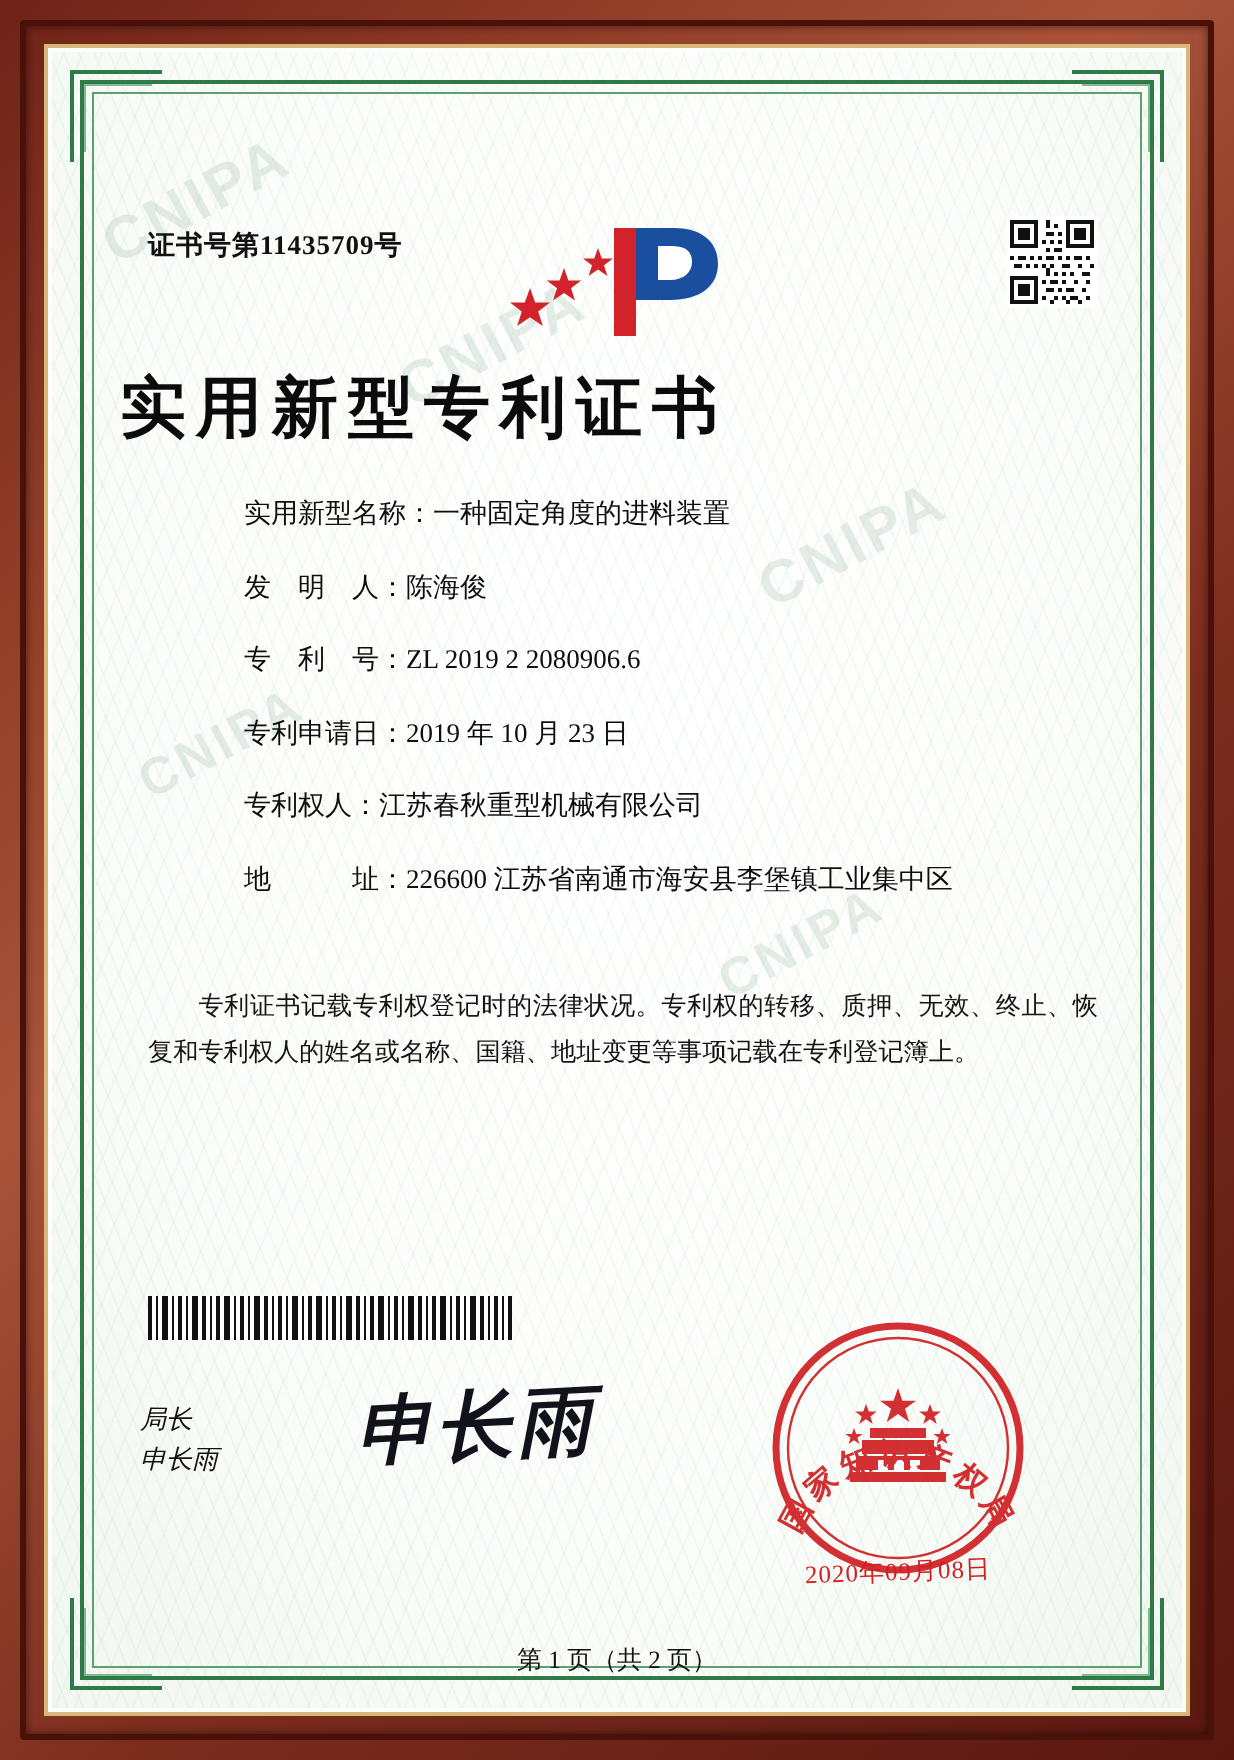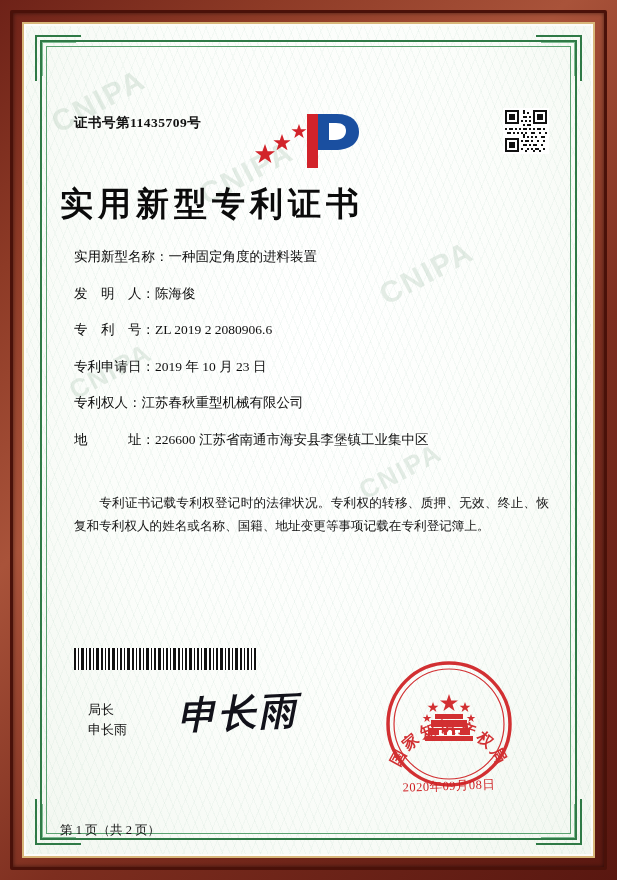--- a/index.html
+++ b/index.html
@@ -170,20 +170,21 @@
     top: 188px;
     left: 14px;
     right: 10px;
   }
   .field-row {
     display: flex;
     align-items: baseline;
     margin-bottom: 18.5px;
     font-size: 13.5px;
     color: #0e0e0e;
+    margin-left: 48px;
   }
   .field-label {
     white-space: pre;
     flex: 0 0 auto;
   }
   .field-value { flex: 0 1 auto; }
   .field-label2 {
     margin-left: 56px;
     white-space: pre;
   }
@@ -205,25 +206,26 @@
     position: absolute;
     left: 14px;
     top: 588px;
     width: 182px;
     height: 22px;
   }
 
   
   .sig-label {
     position: absolute;
-    left: 28px;
+    left: 10px;
     top: 640px;
     font-size: 13px;
     line-height: 1.55;
     color: #111;
+    font-style: italic;
   }
   .sig-hand {
     position: absolute;
     left: 118px;
     top: 628px;
     font-size: 38px;
     font-family: "DejaVu Serif", serif;
     font-style: italic;
     font-weight: bold;
     color: #12121a;
@@ -248,21 +250,21 @@
     color: #cf1f22;
     font-size: 12.5px;
     letter-spacing: .5px;
     transform: rotate(-2deg);
   }
 
   .page-no {
     position: absolute;
     left: 0; right: 0;
     top: 762px;
-    text-align: left;
+    text-align: center;
     font-size: 12.5px;
     color: #111;
   }
 </style>
 </head>
 <body>
 
 <div class="frame-outer">
   <div class="frame-inner-bevel"></div>
   <div class="frame-gold"></div>

